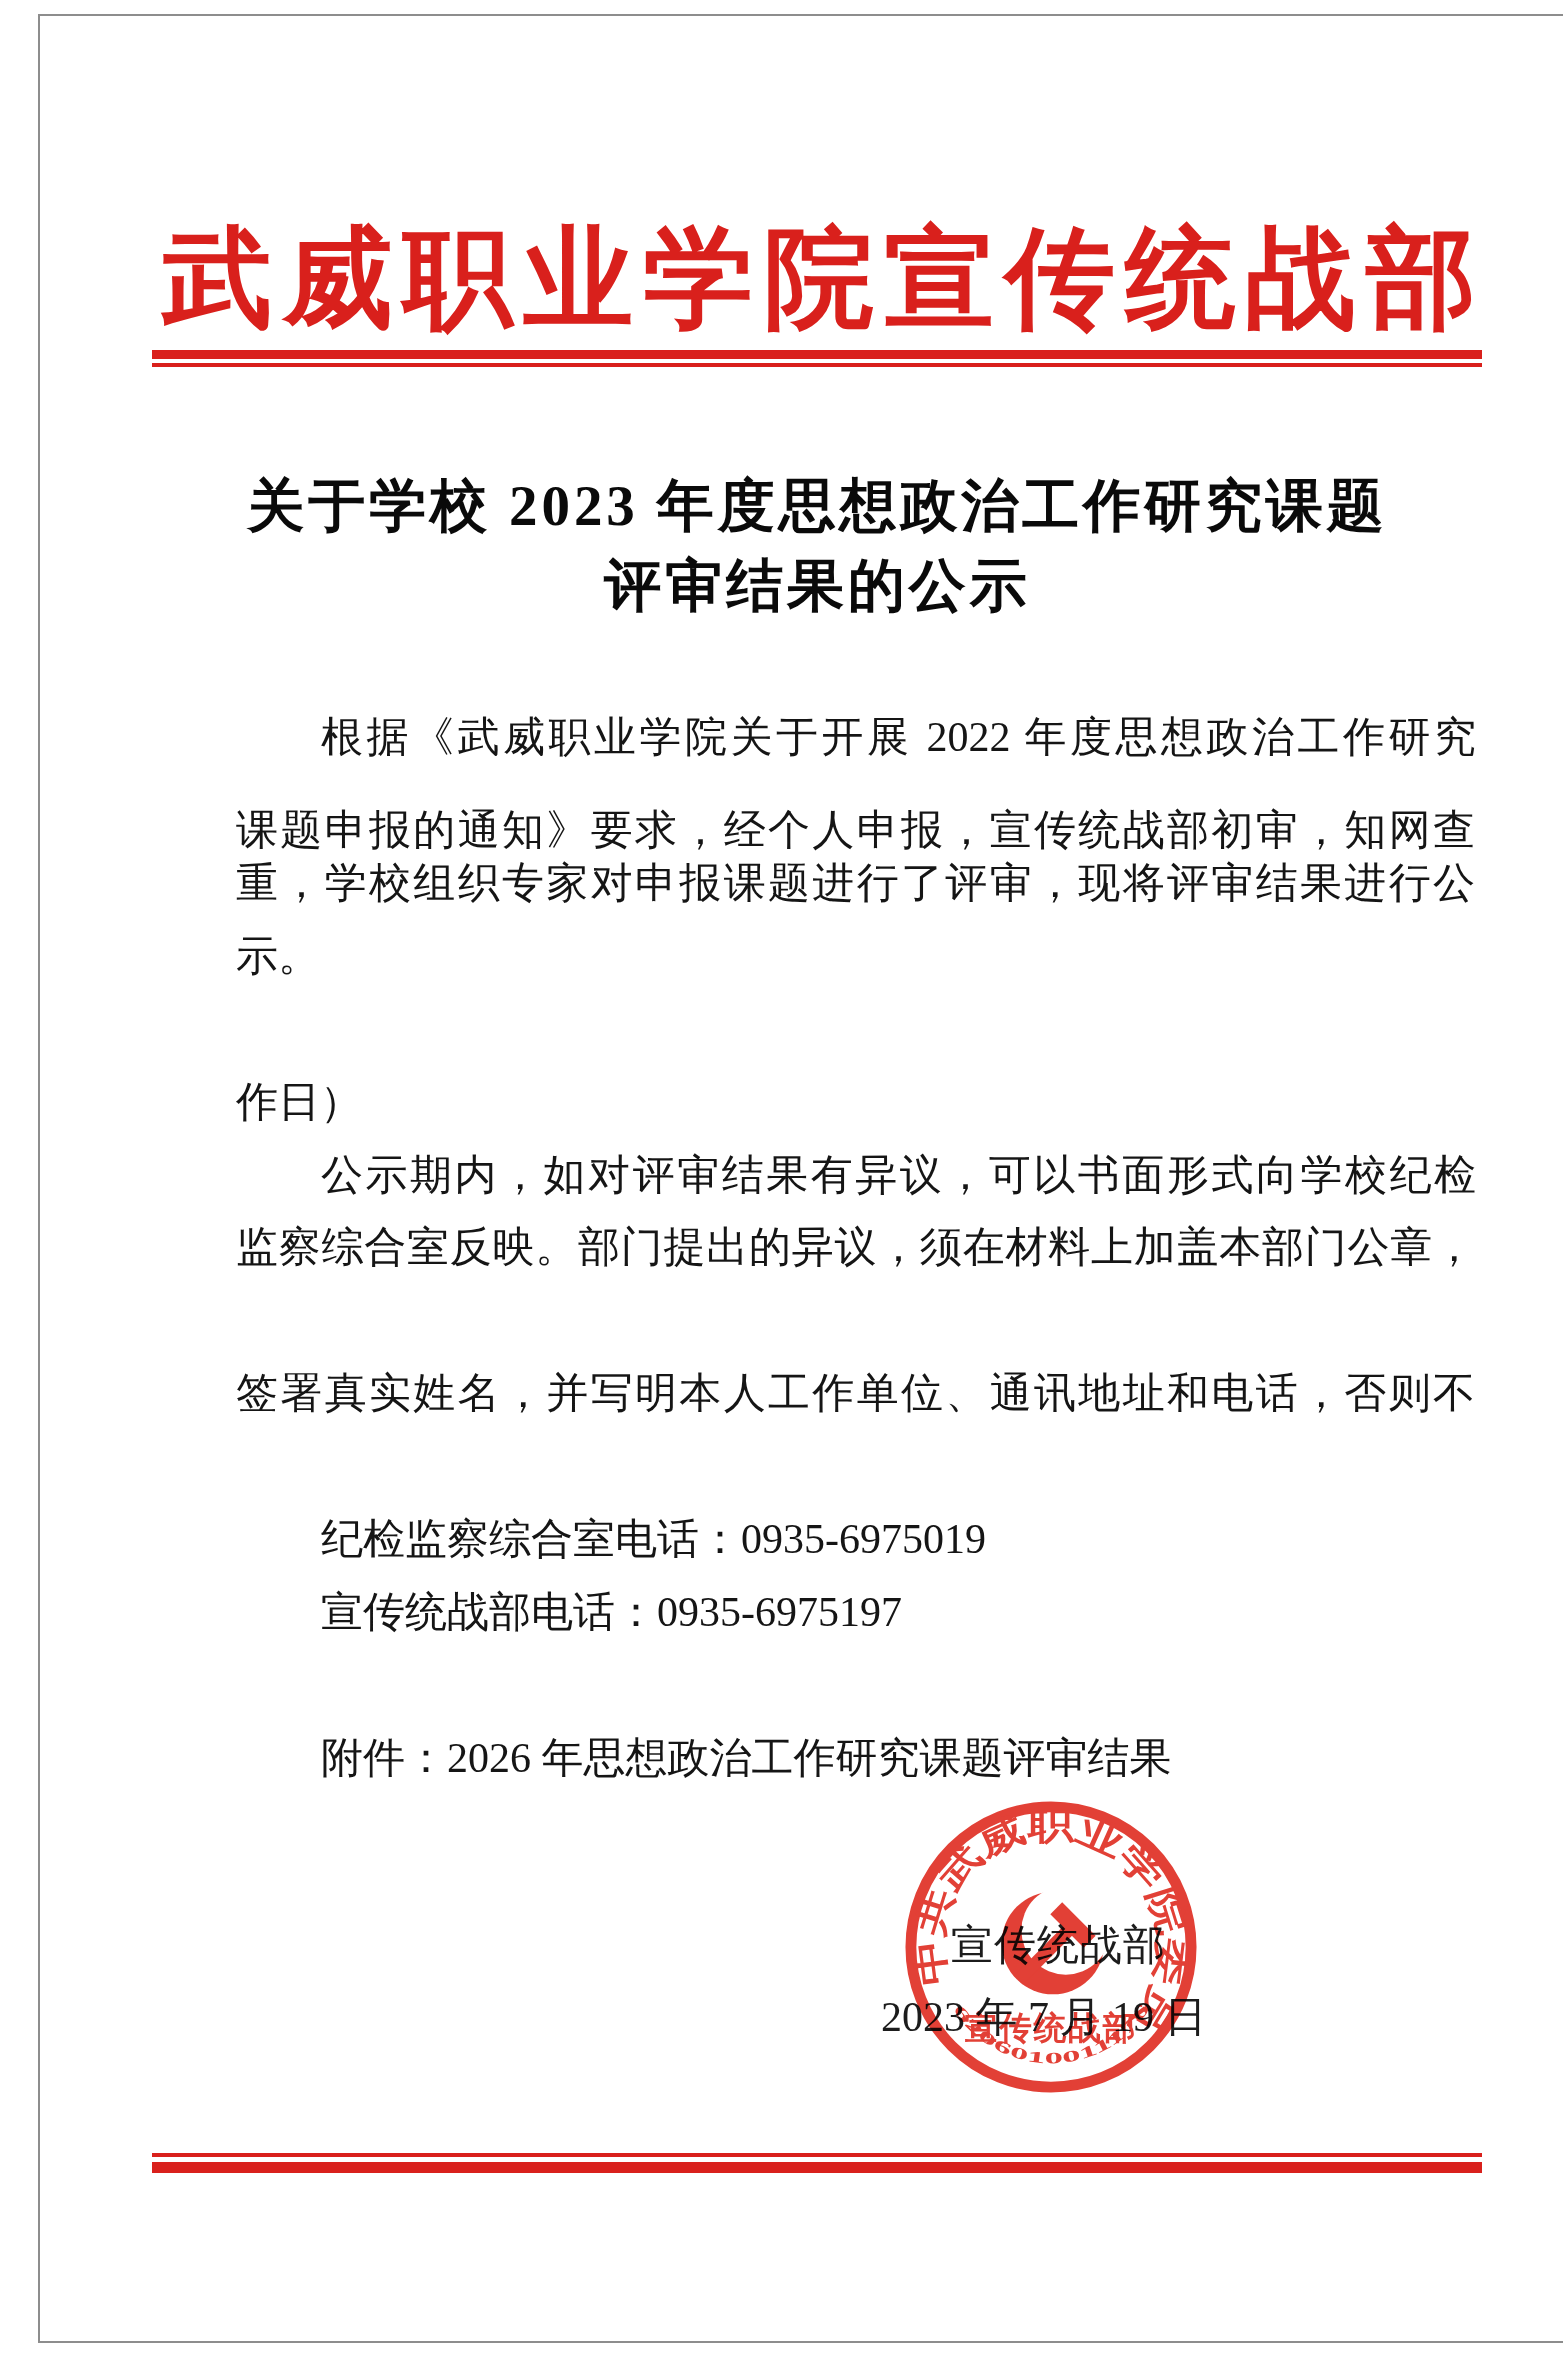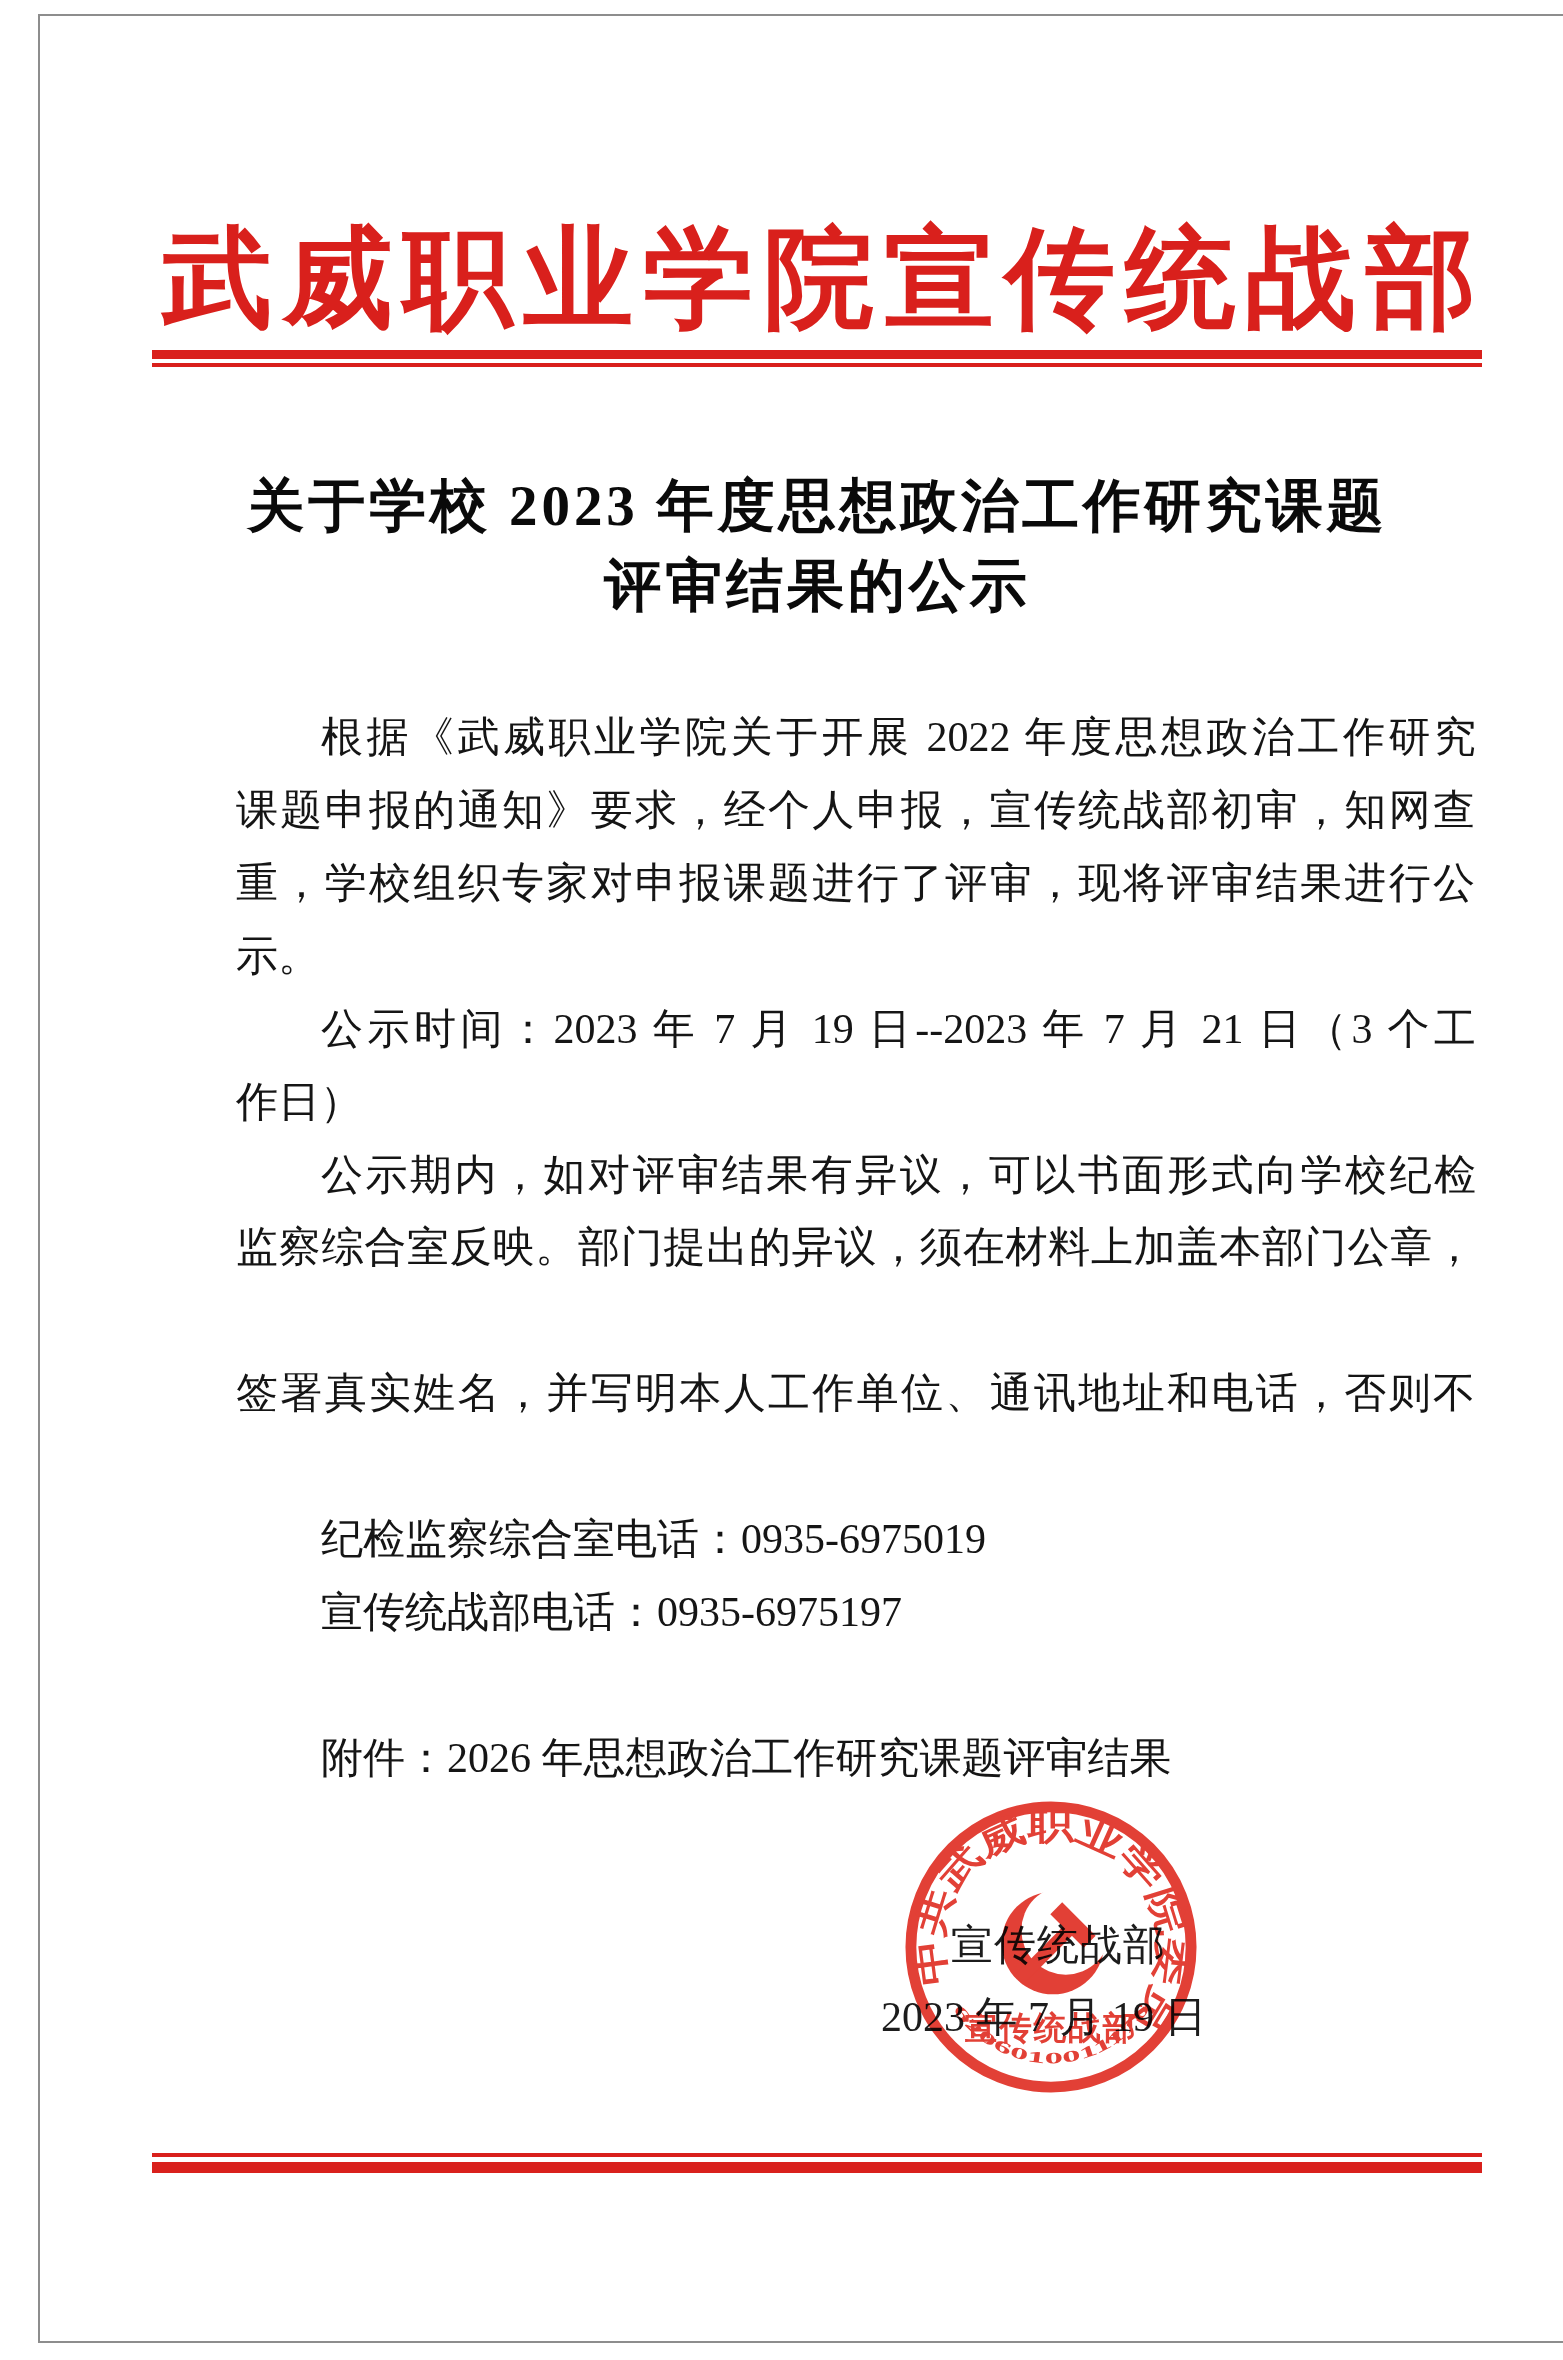--- a/index.html
+++ b/index.html
@@ -69,24 +69,23 @@
 
   <div class="letterhead">武威职业学院宣传统战部</div>
 
   <div class="rule t1"></div>
   <div class="rule t2"></div>
 
   <div class="title-line" style="top:473px">关于学校 2023 年度思想政治工作研究课题</div>
   <div class="title-line" style="top:553px">评审结果的公示</div>
 
   <div class="bline just indent" style="top:711px">根据《武威职业学院关于开展 2022 年度思想政治工作研究</div>
-  <div class="bline just" style="top:784px">课题申报的通知》要求，经个人申报，宣传统战部初审，知网查</div>
+  <div class="bline just" style="top:804px">课题申报的通知》要求，经个人申报，宣传统战部初审，知网查</div>
   <div class="bline just" style="top:857px">重，学校组织专家对申报课题进行了评审，现将评审结果进行公</div>
   <div class="bline" style="top:930px">示。</div>
-  <div class="bline just indent" style="top:1003px">公示时间：2023 年 7 月 19 日--2023 年 7 月 21 日（3 个工</div>
   <div class="bline" style="top:1076px">作日）</div>
   <div class="bline just indent" style="top:1149px">公示期内，如对评审结果有异议，可以书面形式向学校纪检</div>
   <div class="bline just" style="top:1221px">监察综合室反映。部门提出的异议，须在材料上加盖本部门公章，</div>
   <div class="bline just" style="top:1367px">签署真实姓名，并写明本人工作单位、通讯地址和电话，否则不</div>
   <div class="bline indent" style="top:1513px">纪检监察综合室电话：0935-6975019</div>
   <div class="bline indent" style="top:1586px">宣传统战部电话：0935-6975197</div>
   <div class="bline indent" style="top:1732px">附件：2026 年思想政治工作研究课题评审结果</div>
 
   <div class="signature">宣传统战部</div>
   <div class="docdate">2023 年 7 月 19 日</div>

